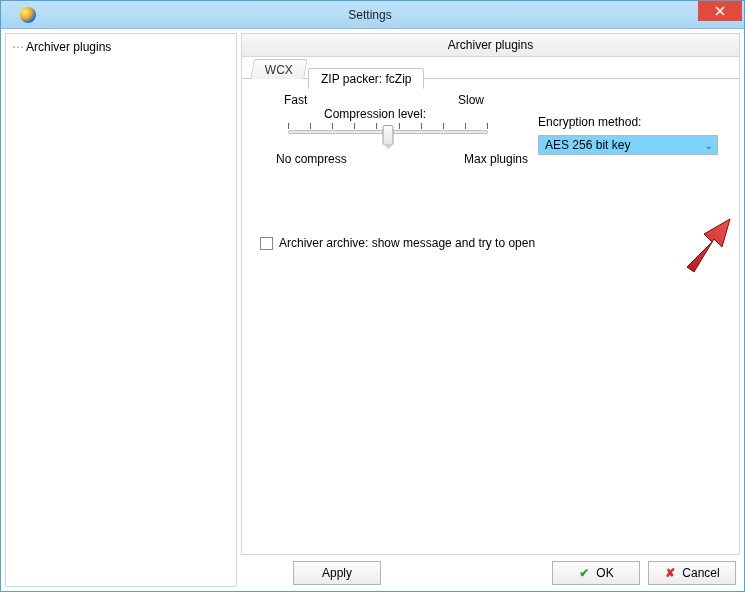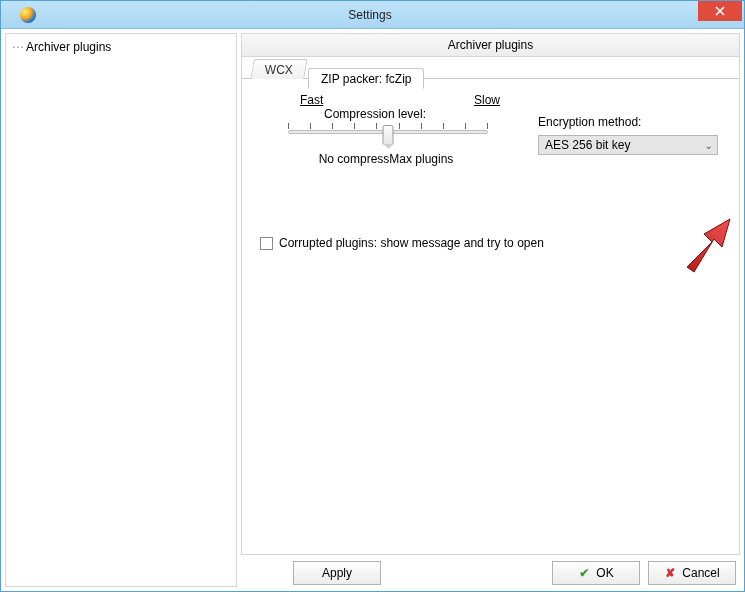--- a/index.html
+++ b/index.html
@@ -95,46 +95,46 @@
 .tab.active {
   background: #fff;
   border-bottom: 1px solid #fff;
   top: 11px;
 }
 .tab-content {
   padding: 14px 18px;
   position: relative;
   height: calc(100% - 22px);
 }
-.row-labels { display:flex; width: 200px; justify-content: space-between; margin-left: 40px; text-decoration: underline; }
+.row-labels { display:flex; width: 200px; justify-content: space-between; margin-left: 24px; }
 .comp-label { text-align:center; width:230px; }
 .slider-box { width:200px; margin-left:28px; position:relative; margin-top:2px; }
 .ticks { display:flex; justify-content: space-between; }
 .ticks span { width:1px; height:6px; background:#666; display:block; }
 .slider-track {
   height:4px; background:#e9e9e9; border:1px solid #bdbdbd;
   border-radius:2px; margin-top:1px; position:relative;
 }
 .slider-thumb {
   position:absolute; top:-6px; left:50%; transform:translateX(-50%);
   width:11px; height:20px;
   background:linear-gradient(#fcfcfc,#e5e5e5);
   border:1px solid #9a9a9a;
   border-radius:2px;
 }
 .slider-thumb::after{
   content:""; position:absolute; bottom:-5px; left:50%; transform:translateX(-50%);
   border-left:5px solid transparent; border-right:5px solid transparent;
   border-top:5px solid #cfcfcf;
 }
-.sub-labels { display:flex; width:252px; justify-content: center; margin-top:18px; margin-left:0; }
+.sub-labels { display:flex; width:252px; justify-content: space-between; margin-top:18px; margin-left:16px; }
 .enc-block { position:absolute; left:296px; top:36px; }
 .enc-label { margin-bottom:6px; display:block; }
 .enc-select {
-  width:180px; border:1px solid #b7b7b7; background:#e5e5e5;
+  width:180px; border:1px solid #b7b7b7; background:#7dd3fc;
   display:flex; justify-content:space-between; align-items:center;
   padding:2px 4px 2px 6px; cursor:pointer;
 }
 .enc-select .chev { font-size:10px; color:#555; }
 .checkbox-row { margin-top:70px; display:flex; align-items:center; }
 .checkbox {
   width:13px; height:13px; border:1px solid #8a8a8a; background:#fff; margin-right:6px;
 }
 .arrow {
   position:absolute;
@@ -220,21 +220,21 @@
           <div class="enc-block">
             <span class="enc-label">Encryption method:</span>
             <div class="enc-select">
               <span>AES 256 bit key</span>
               <span class="chev">⌄</span>
             </div>
           </div>
 
           <div class="checkbox-row">
             <div class="checkbox"></div>
-            <span>Corrupted plugins: show message and try to open</span>
+            <span>Archiver archive: show message and try to open</span>
           </div>
 
           <svg class="arrow" width="70" height="70" viewBox="0 0 70 70">
             <defs>
               <linearGradient id="g" x1="0" y1="1" x2="1" y2="0">
                 <stop offset="0" stop-color="#b71c1c"></stop>
                   <stop offset="1" stop-color="#ef5350"></stop>
               </linearGradient>
             </defs>
             <polygon points="15,60 40,35 32,27 58,12 50,40 42,32 22,65" fill="url(#g)" stroke="#7a0f0f" stroke-width="1"></polygon>

